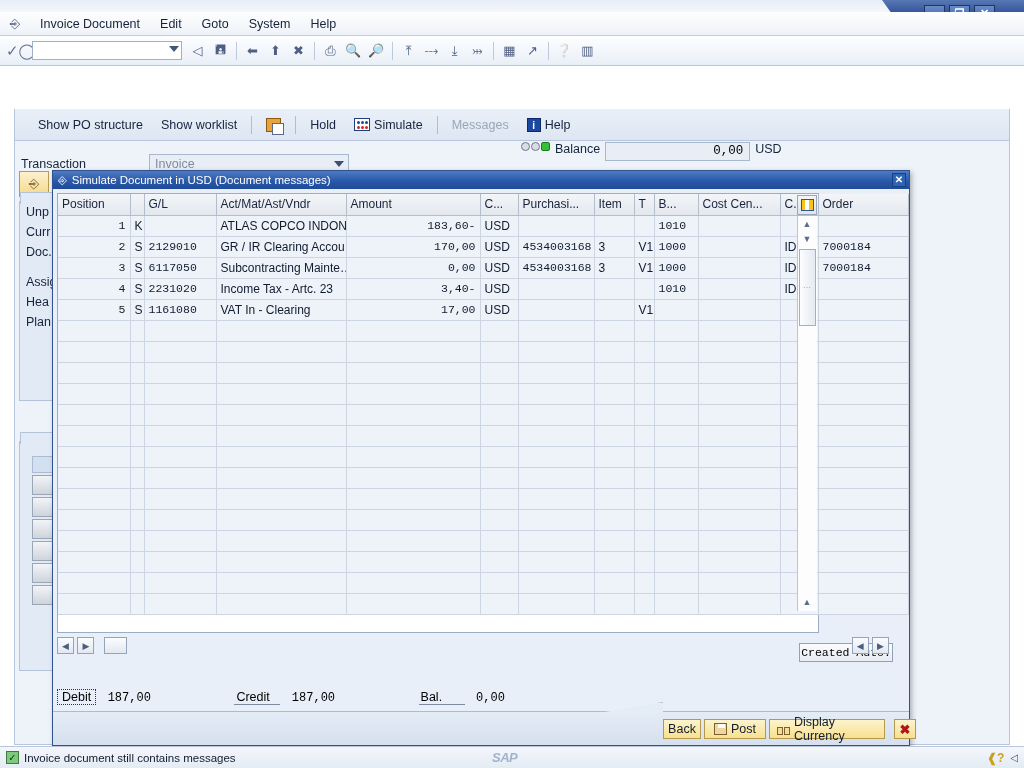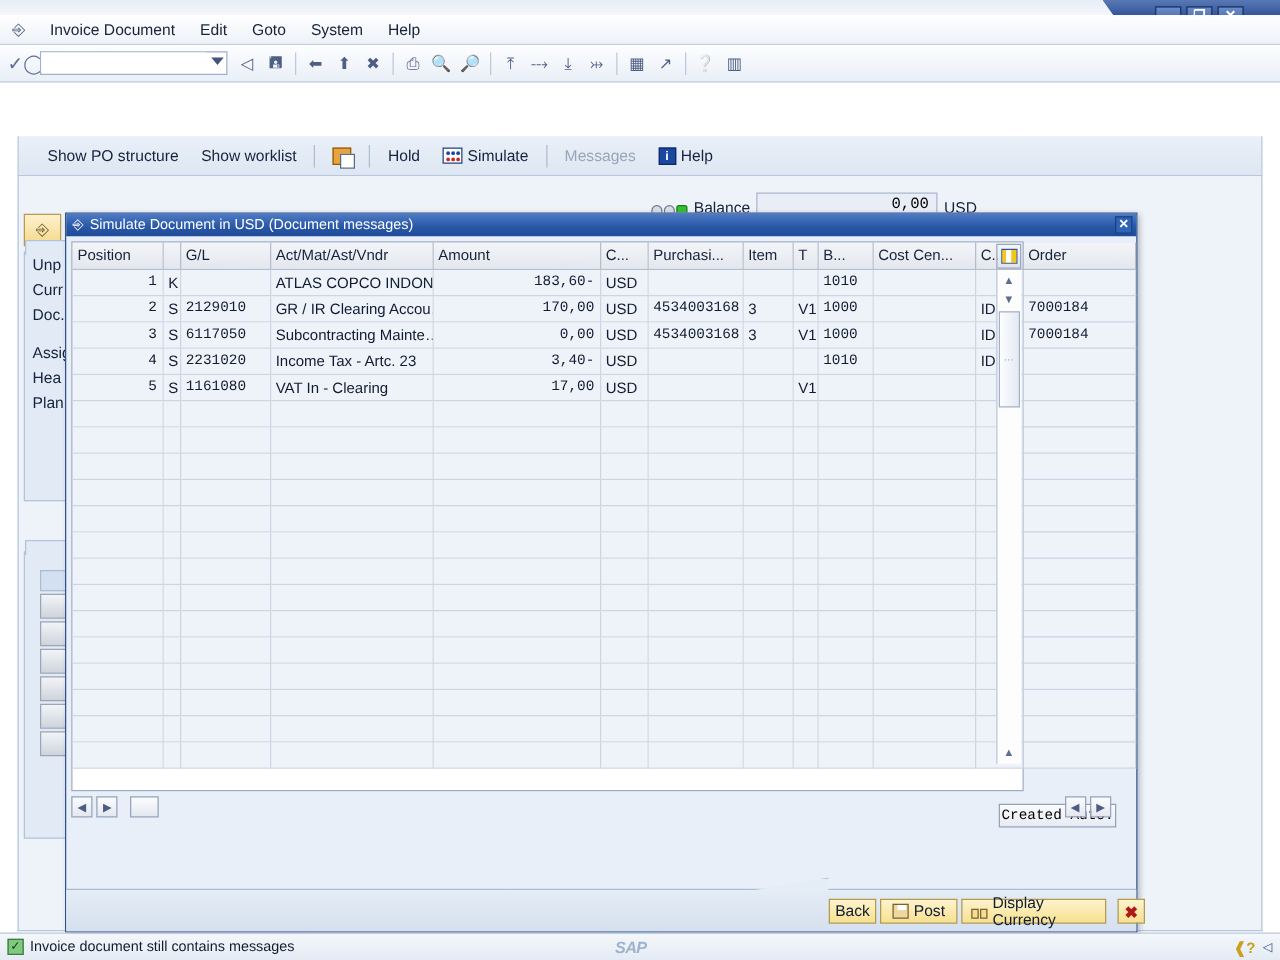--- a/index.html
+++ b/index.html
@@ -146,21 +146,21 @@
     width: 200px; height: 20px; background: #e9eef6; border: 1px solid #a8b8cf;
     position: relative; display:flex; align-items:center; padding-left:5px;
     color:#7e8b9e; font-size:12.5px;
   }
   .trans-select .arrow {
     position:absolute; right:4px; top:6px; width:0;height:0;
     border-left:5px solid transparent;border-right:5px solid transparent;
     border-top:6px solid #3c4f74;
   }
   .balance-group {
-    position:absolute; left: 506px; top: 13px; display:flex; align-items:flex-end; gap:5px;
+    position:absolute; left: 506px; top: 1px; display:flex; align-items:flex-start; gap:5px;
   }
   .traffic { display:flex; gap:1px; align-items:center; }
   .tl { width:9px;height:9px;border-radius:50%;border:1px solid #6d7a92;background:#d9dde5; }
   .tl.on { background:#35c035; border-color:#1d7a1d; border-radius:2px; }
   .bal-field {
     width: 145px; height: 19px; background:#e9eef6; border:1px solid #a8b8cf;
     text-align:right; padding-right:6px; font-size:12.5px; line-height:17px;
     font-family:"Liberation Mono", monospace;
   }
 
@@ -441,20 +441,27 @@
       <span>Messages</span>
     </div>
     <div class="atb-item">
       <span class="help-icon">i</span>
       <span>Help</span>
     </div>
   </div>
 
   <div class="screenbody">
 
+    <div class="trans-row">
+      <span class="lbl trans-label">Transaction</span>
+      <div class="trans-select">
+        <span>Invoice</span>
+        <span class="arrow"></span>
+      </div>
+    </div>
 
     <div class="balance-group">
       <span class="traffic">
         <span class="tl"></span>
         <span class="tl"></span>
         <span class="tl on"></span>
       </span>
       <span class="lbl">Balance</span>
       <span class="bal-field">0,00</span>
       <span class="lbl">USD</span>
@@ -857,20 +864,28 @@
       <div class="hscroll">
         <span class="hs-btn">◀</span>
         <span class="hs-btn">▶</span>
         <span class="hs-thumb"></span>
         <span class="hs-right">
           <span class="hs-btn">◀</span>
           <span class="hs-btn">▶</span>
         </span>
       </div>
 
+      <div class="totals">
+        <span class="tot-lbl-dotted">Debit</span>
+        <span class="tot-val" style="margin-left:8px">187,00</span>
+        <span class="tot-lbl-ul" style="margin-left:80px">Credit</span>
+        <span class="tot-val" style="margin-left:8px">187,00</span>
+        <span class="tot-lbl-ul" style="margin-left:80px">Bal.</span>
+        <span class="tot-val" style="margin-left:8px">0,00</span>
+      </div>
     </div>
 
     <div class="dlg-footer">
       <div class="btn" style="left:610px;width:38px">
         <span>Back</span>
       </div>
       <div class="btn" style="left:651px;width:62px">
         <span class="save-ico"></span>
         <span>Post</span>
       </div>

